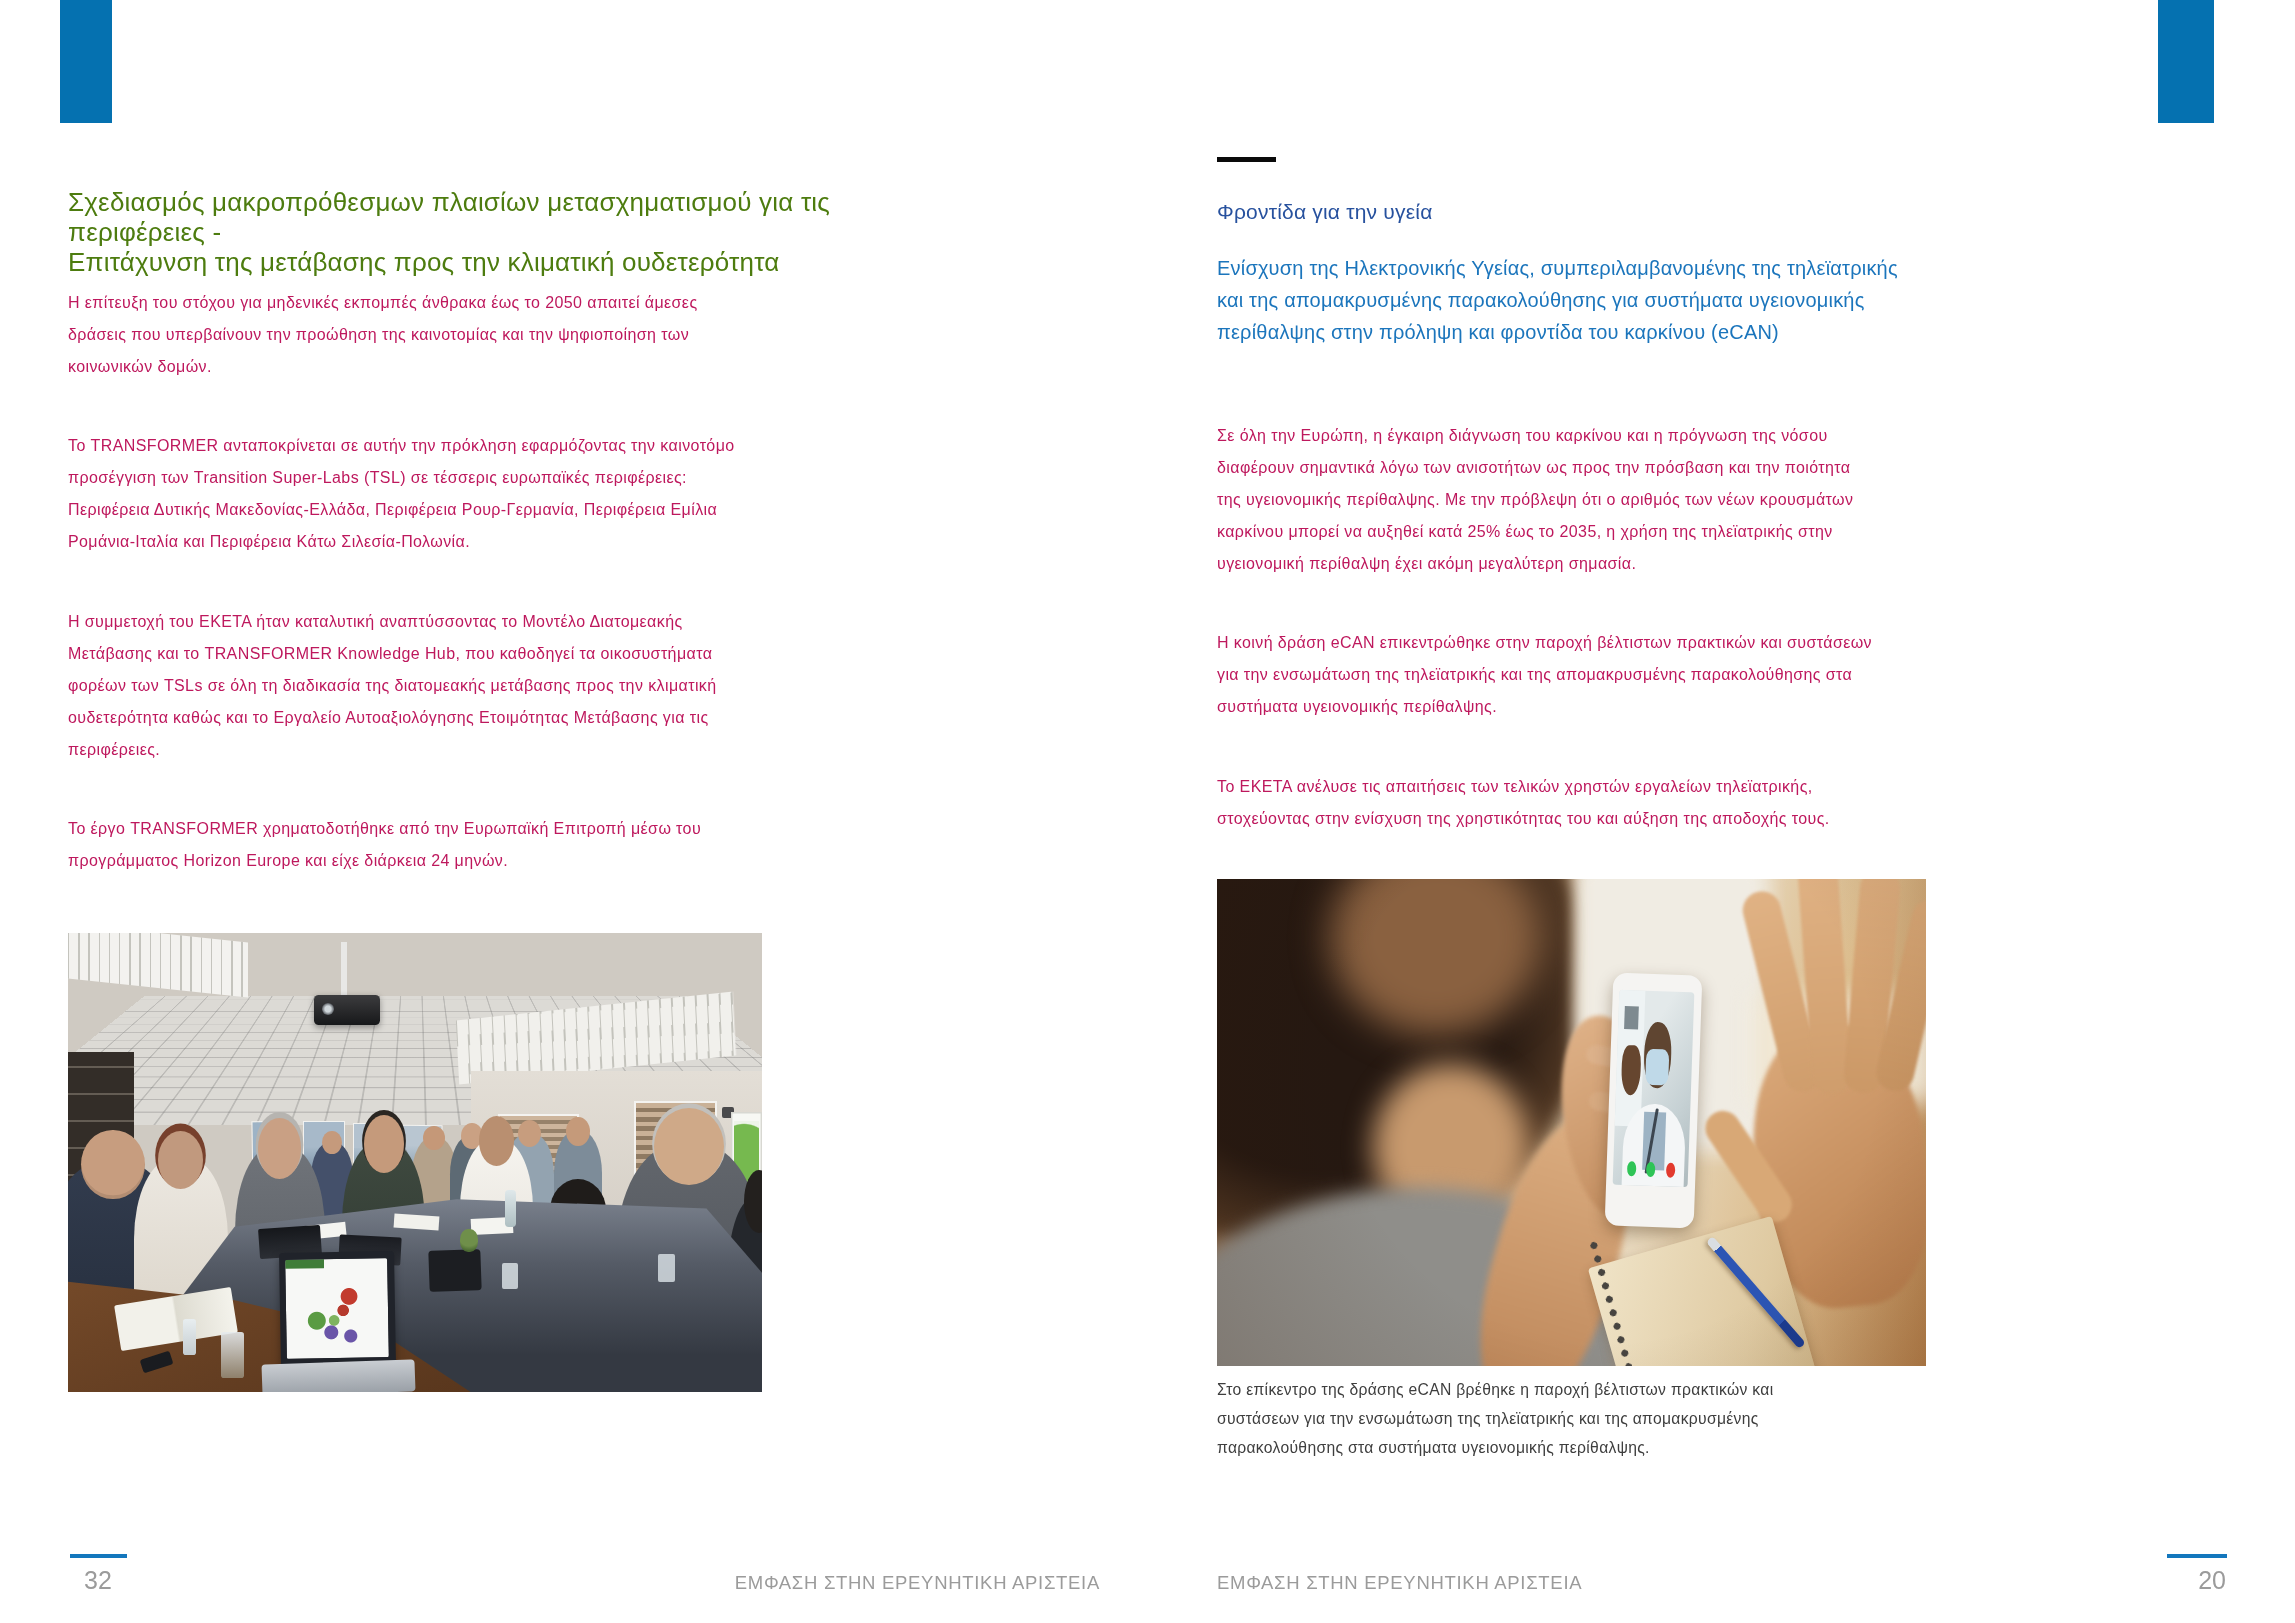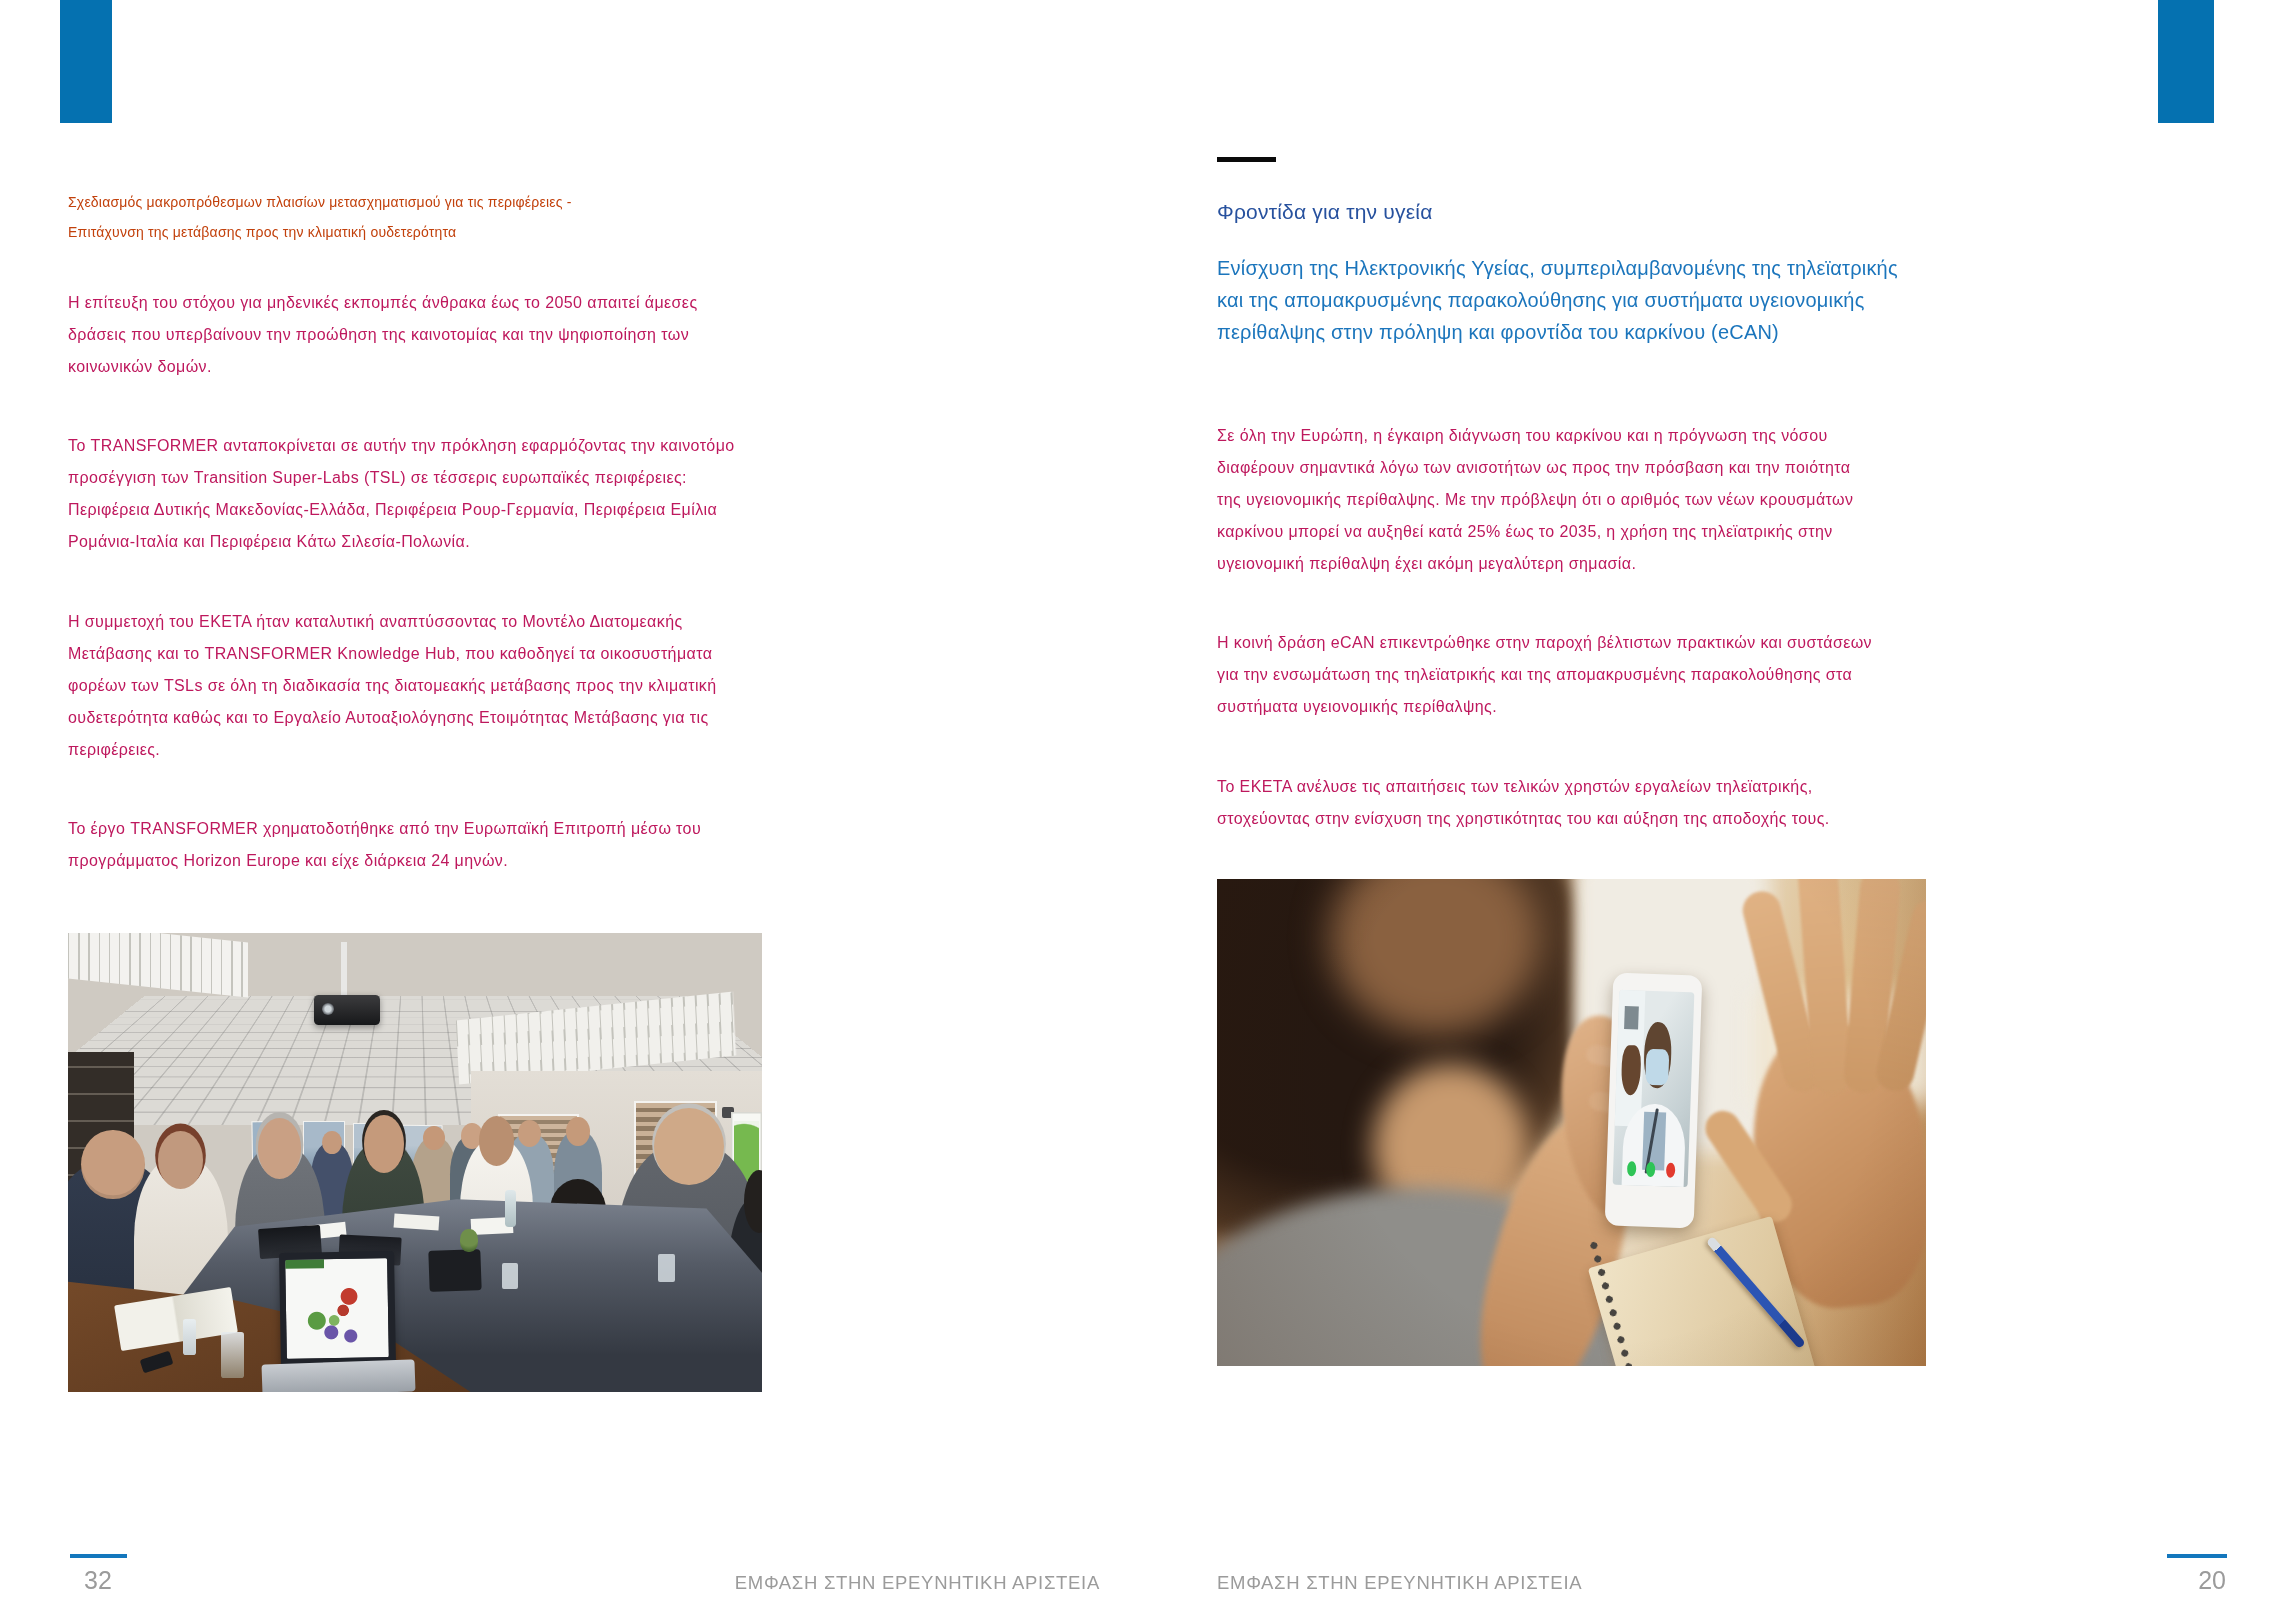--- a/index.html
+++ b/index.html
@@ -7,21 +7,21 @@
           font-family:"Liberation Sans", sans-serif;color:#3E3E3E;}
   .abs{position:absolute;}
   
   .bar-top{position:absolute;top:0;height:123px;background:#0571B0;}
   .bar-top.left{left:60px;width:52px;}
   .bar-top.right{left:2158px;width:56px;}
   .footer-dash{position:absolute;height:4.2px;background:#1377BD;top:1554px;}
   .black-dash{position:absolute;left:1217px;top:157px;width:59px;height:4.6px;background:#0a0a0a;}
   
   .pre{white-space:pre-line;}
-  .heading{font-size:14px;line-height:30px;letter-spacing:0.2px;color:#c2410c;}
+  .heading{font-size:26px;line-height:30px;letter-spacing:0.2px;color:#4d7c0f;}
   .heading-navy{font-size:21px;line-height:30px;letter-spacing:0.2px;color:#27519E;}
   .subheading{font-size:20px;line-height:32px;letter-spacing:0.2px;color:#1B75BC;}
   .body-col{font-size:16px;line-height:32px;letter-spacing:0.4px;color:#be185d;}
   .body-col p{margin:0 0 15.3px 0;}
   .caption{font-size:15.7px;line-height:29px;letter-spacing:0.3px;color:#3E3E3E;}
   .footer-label{font-size:18.5px;letter-spacing:0.7px;color:#9B9B9B;}
   .page-num{font-size:25px;color:#9B9B9B;}
   
   .photo{position:absolute;overflow:hidden;background:#cfcac2;}
   .photo *{position:absolute;}
@@ -248,20 +248,23 @@
     <div style="left:55%;top:74%;width:27%;height:34%;
       background:linear-gradient(120deg,#f0e4c8,#dfcaa2 70%,#d2b98c);border-radius:3.7px;transform:rotate(-16deg);box-shadow:0 4.6px 12px rgba(70,40,10,.3);"></div>
     <div style="left:54.6%;top:73.5%;width:3%;height:33%;
       background-image:radial-gradient(circle at 50% 5.6px, #474440 3.2px, rgba(0,0,0,0) 3.7px);background-size:100% 14px;transform:rotate(-16deg);"></div>
     <div style="left:66%;top:84%;width:20%;height:1.8%;
       background:linear-gradient(90deg,#d9dde2 0 9%, #2c55b4 9% 78%, #1b3c92 78% 100%);border-radius:5.6px;transform:rotate(49deg);box-shadow:0 2.8px 4.6px rgba(60,35,10,.35);"></div>
     <div style="left:0;top:0;width:100%;height:100%;
       background:radial-gradient(circle at 55% 40%, rgba(0,0,0,0) 55%, rgba(60,30,10,.18) 100%);"></div>
   </div>
 
+  <div class="abs caption pre" style="left:1217px;top:1375px;width:694px;">Στο επίκεντρο της δράσης eCAN βρέθηκε η παροχή βέλτιστων πρακτικών και
+συστάσεων για την ενσωμάτωση της τηλεϊατρικής και της απομακρυσμένης
+παρακολούθησης στα συστήματα υγειονομικής περίθαλψης.</div>
 
   <div class="footer-dash" style="left:70px;width:57px;"></div>
   <div class="abs page-num" style="left:84px;top:1566px;">32</div>
   <div class="abs footer-label" style="left:637px;top:1572px;width:463px;text-align:right;">ΕΜΦΑΣΗ ΣΤΗΝ ΕΡΕΥΝΗΤΙΚΗ ΑΡΙΣΤΕΙΑ</div>
 
   <div class="abs footer-label" style="left:1217px;top:1572px;width:555px;">ΕΜΦΑΣΗ ΣΤΗΝ ΕΡΕΥΝΗΤΙΚΗ ΑΡΙΣΤΕΙΑ</div>
   <div class="footer-dash" style="left:2167px;width:60px;"></div>
   <div class="abs page-num" style="left:2133px;top:1566px;width:93px;text-align:right;">20</div>
 
 </div>

